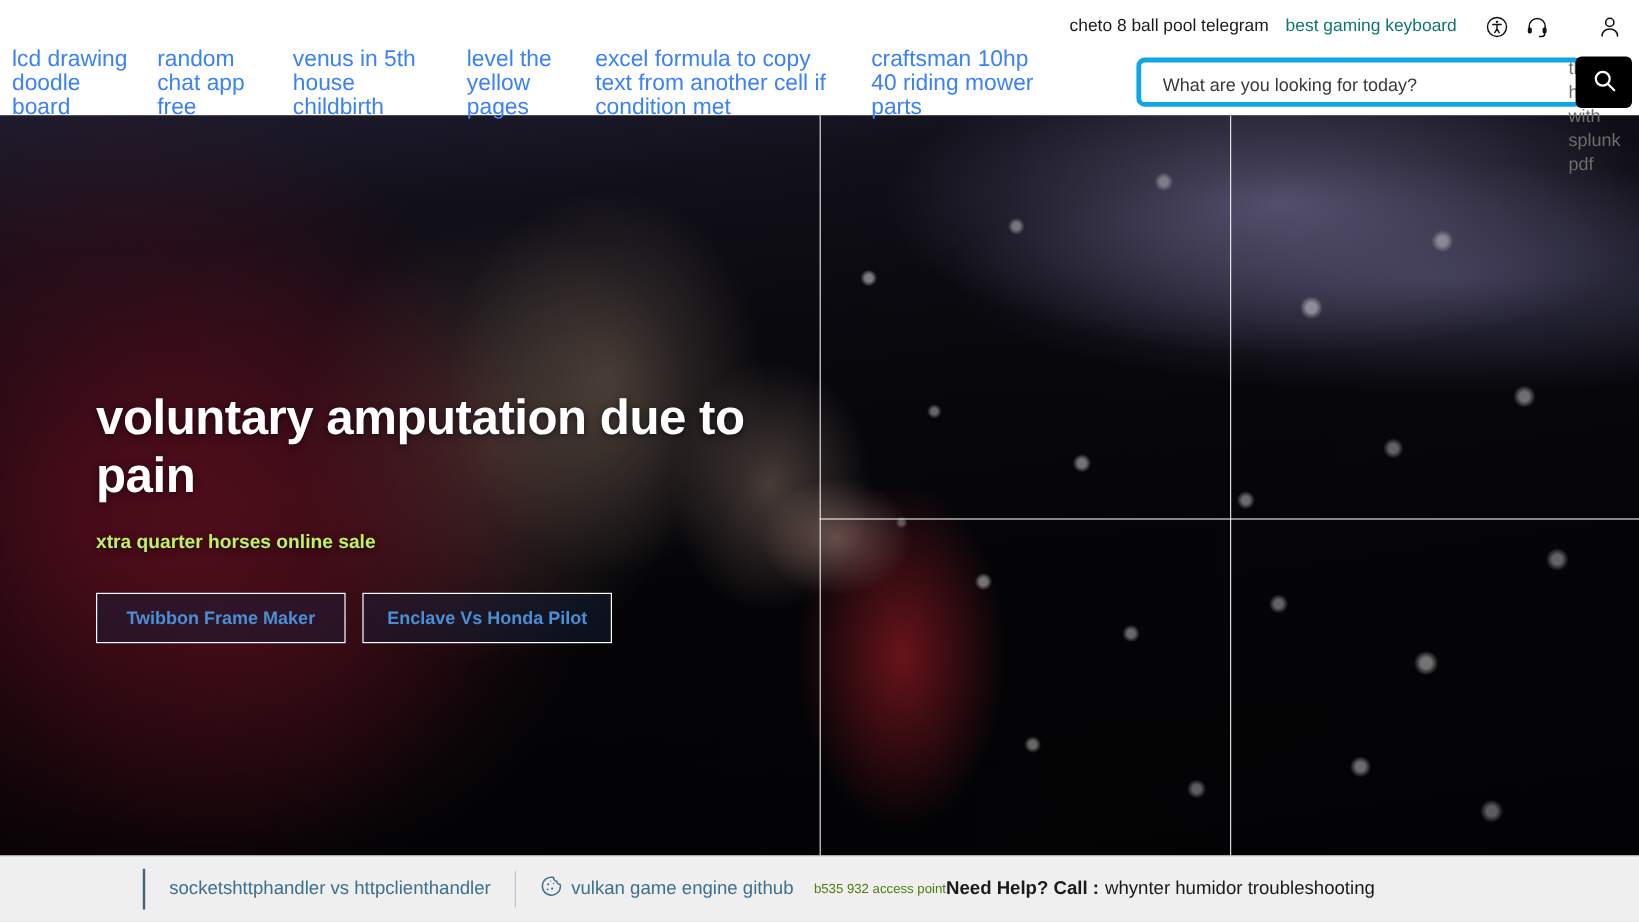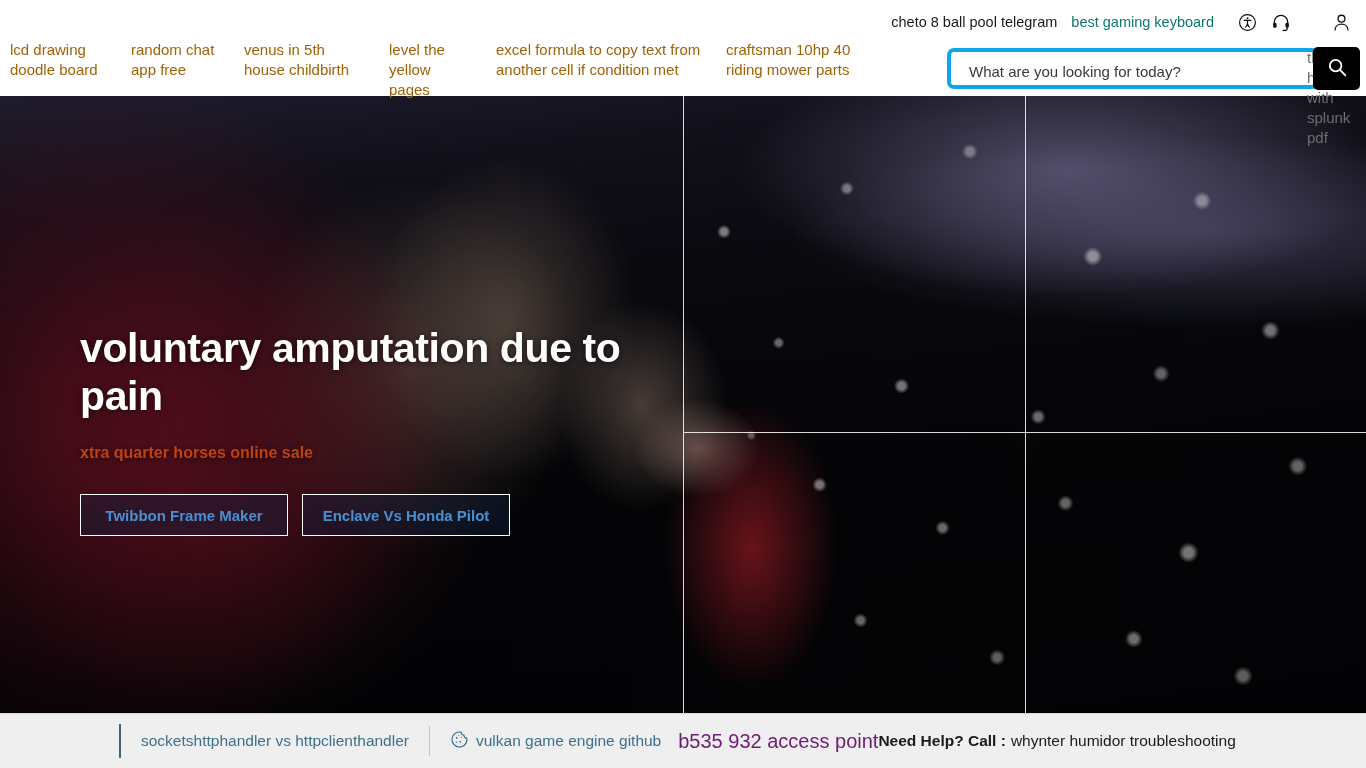--- a/index.html
+++ b/index.html
@@ -80,23 +80,23 @@
   .nav {
     position: absolute;
     left: 10px;
     top: 40px;
     display: flex;
     align-items: flex-start;
     gap: 0;
     width: 930px;
   }
   .nav-item {
-    font-size: 15px;
+    font-size: 19px;
     line-height: 20px;
-    color: #a16207;
+    color: #3b82f6;
     cursor: pointer;
     padding-right: 24px;
     max-width: 230px;
   }
   .nav-item:nth-child(1) { width: 121px; }
   .nav-item:nth-child(2) { width: 113px; }
   .nav-item:nth-child(3) { width: 145px; }
   .nav-item:nth-child(4) { width: 107px; }
   .nav-item:nth-child(5) { width: 265px; }
   .nav-item:nth-child(6) { width: 175px; }
@@ -233,21 +233,21 @@
     line-height: 48px;
     font-weight: 700;
     color: #ffffff;
     letter-spacing: -0.4px;
     text-shadow: 0 1px 6px rgba(0,0,0,0.55);
   }
   .hero-sub {
     margin-top: 24px;
     font-size: 16px;
     font-weight: 700;
-    color: #c2410c;
+    color: #bef264;
     text-shadow: 0 1px 5px rgba(0,0,0,0.6);
   }
   .hero-ctas {
     margin-top: 32px;
     display: flex;
     gap: 14px;
   }
   .cta {
     min-width: 208px;
     height: 42px;
@@ -300,22 +300,22 @@
   }
   .cookie-wrap {
     display: inline-flex;
     align-items: center;
     margin-left: 20px;
     cursor: pointer;
   }
   .cookie-wrap .footer-link { margin-left: 7px; }
   .footer-link2 {
     margin-left: 17px;
-    font-size: 20px;
-    color: #701a75;
+    font-size: 11px;
+    color: #4d7c0f;
     cursor: pointer;
     white-space: nowrap;
   }
   .need-help {
     font-size: 15.5px;
     font-weight: 700;
     color: #1a1a1a;
     white-space: nowrap;
   }
   .help-value {

